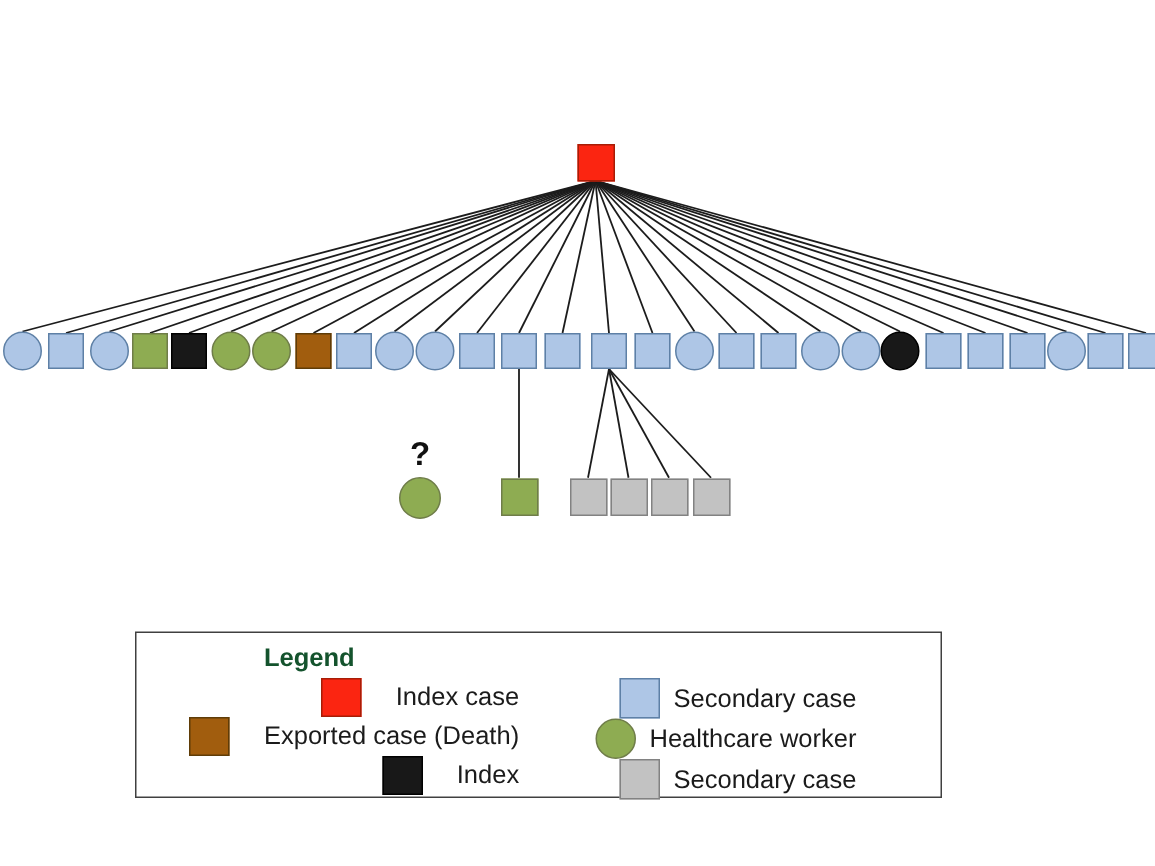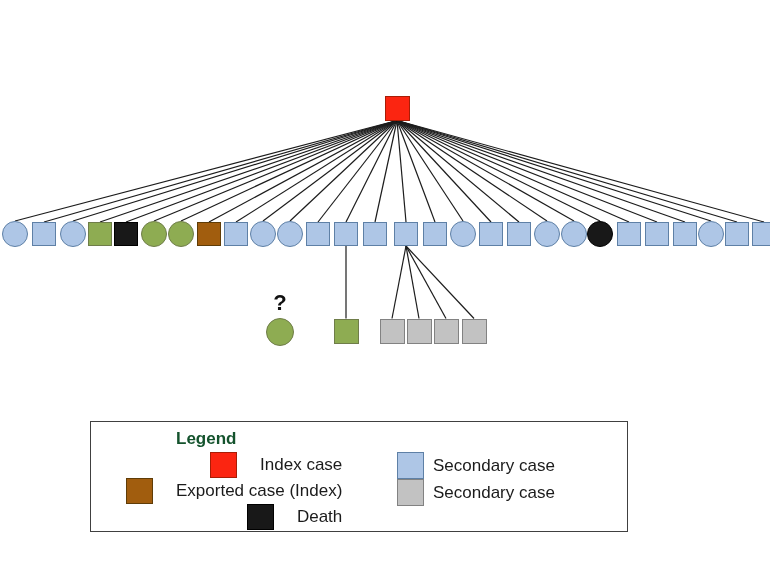--- a/index.html
+++ b/index.html
@@ -147,32 +147,36 @@
   <div id="legend">
     <div class="legend-title">Legend</div>
 
     <div class="legend-col legend-col-left">
       <div class="legend-row">
         <span class="swatch" style="background: rgb(251, 37, 17); border-color: rgb(168, 29, 6);"></span>
         <span class="legend-label">Index case</span>
       </div>
       <div class="legend-row">
         <span class="swatch" style="background: rgb(161, 93, 14); border-color: rgb(95, 60, 7);"></span>
-        <span class="legend-label">Exported case (Index)</span>
+        <span class="legend-label">Exported case (Death)</span>
       </div>
       <div class="legend-row">
         <span class="swatch" style="background: rgb(24, 24, 24); border-color: rgb(0, 0, 0);"></span>
-        <span class="legend-label">Death</span>
+        <span class="legend-label">Index</span>
       </div>
     </div>
 
     <div class="legend-col legend-col-right">
       <div class="legend-row">
         <span class="swatch" style="background: rgb(174, 198, 230); border-color: rgb(94, 128, 166);"></span>
         <span class="legend-label">Secondary case</span>
+      </div>
+      <div class="legend-row">
+        <span class="swatch round" style="background: rgb(142, 172, 82); border-color: rgb(111, 125, 73);"></span>
+        <span class="legend-label">Healthcare worker</span>
       </div>
       <div class="legend-row">
         <span class="swatch" style="background: rgb(194, 194, 194); border-color: rgb(130, 130, 130);"></span>
         <span class="legend-label">Secondary case</span>
       </div>
     </div>
   </div>
 </div>
 
 </body></html>

